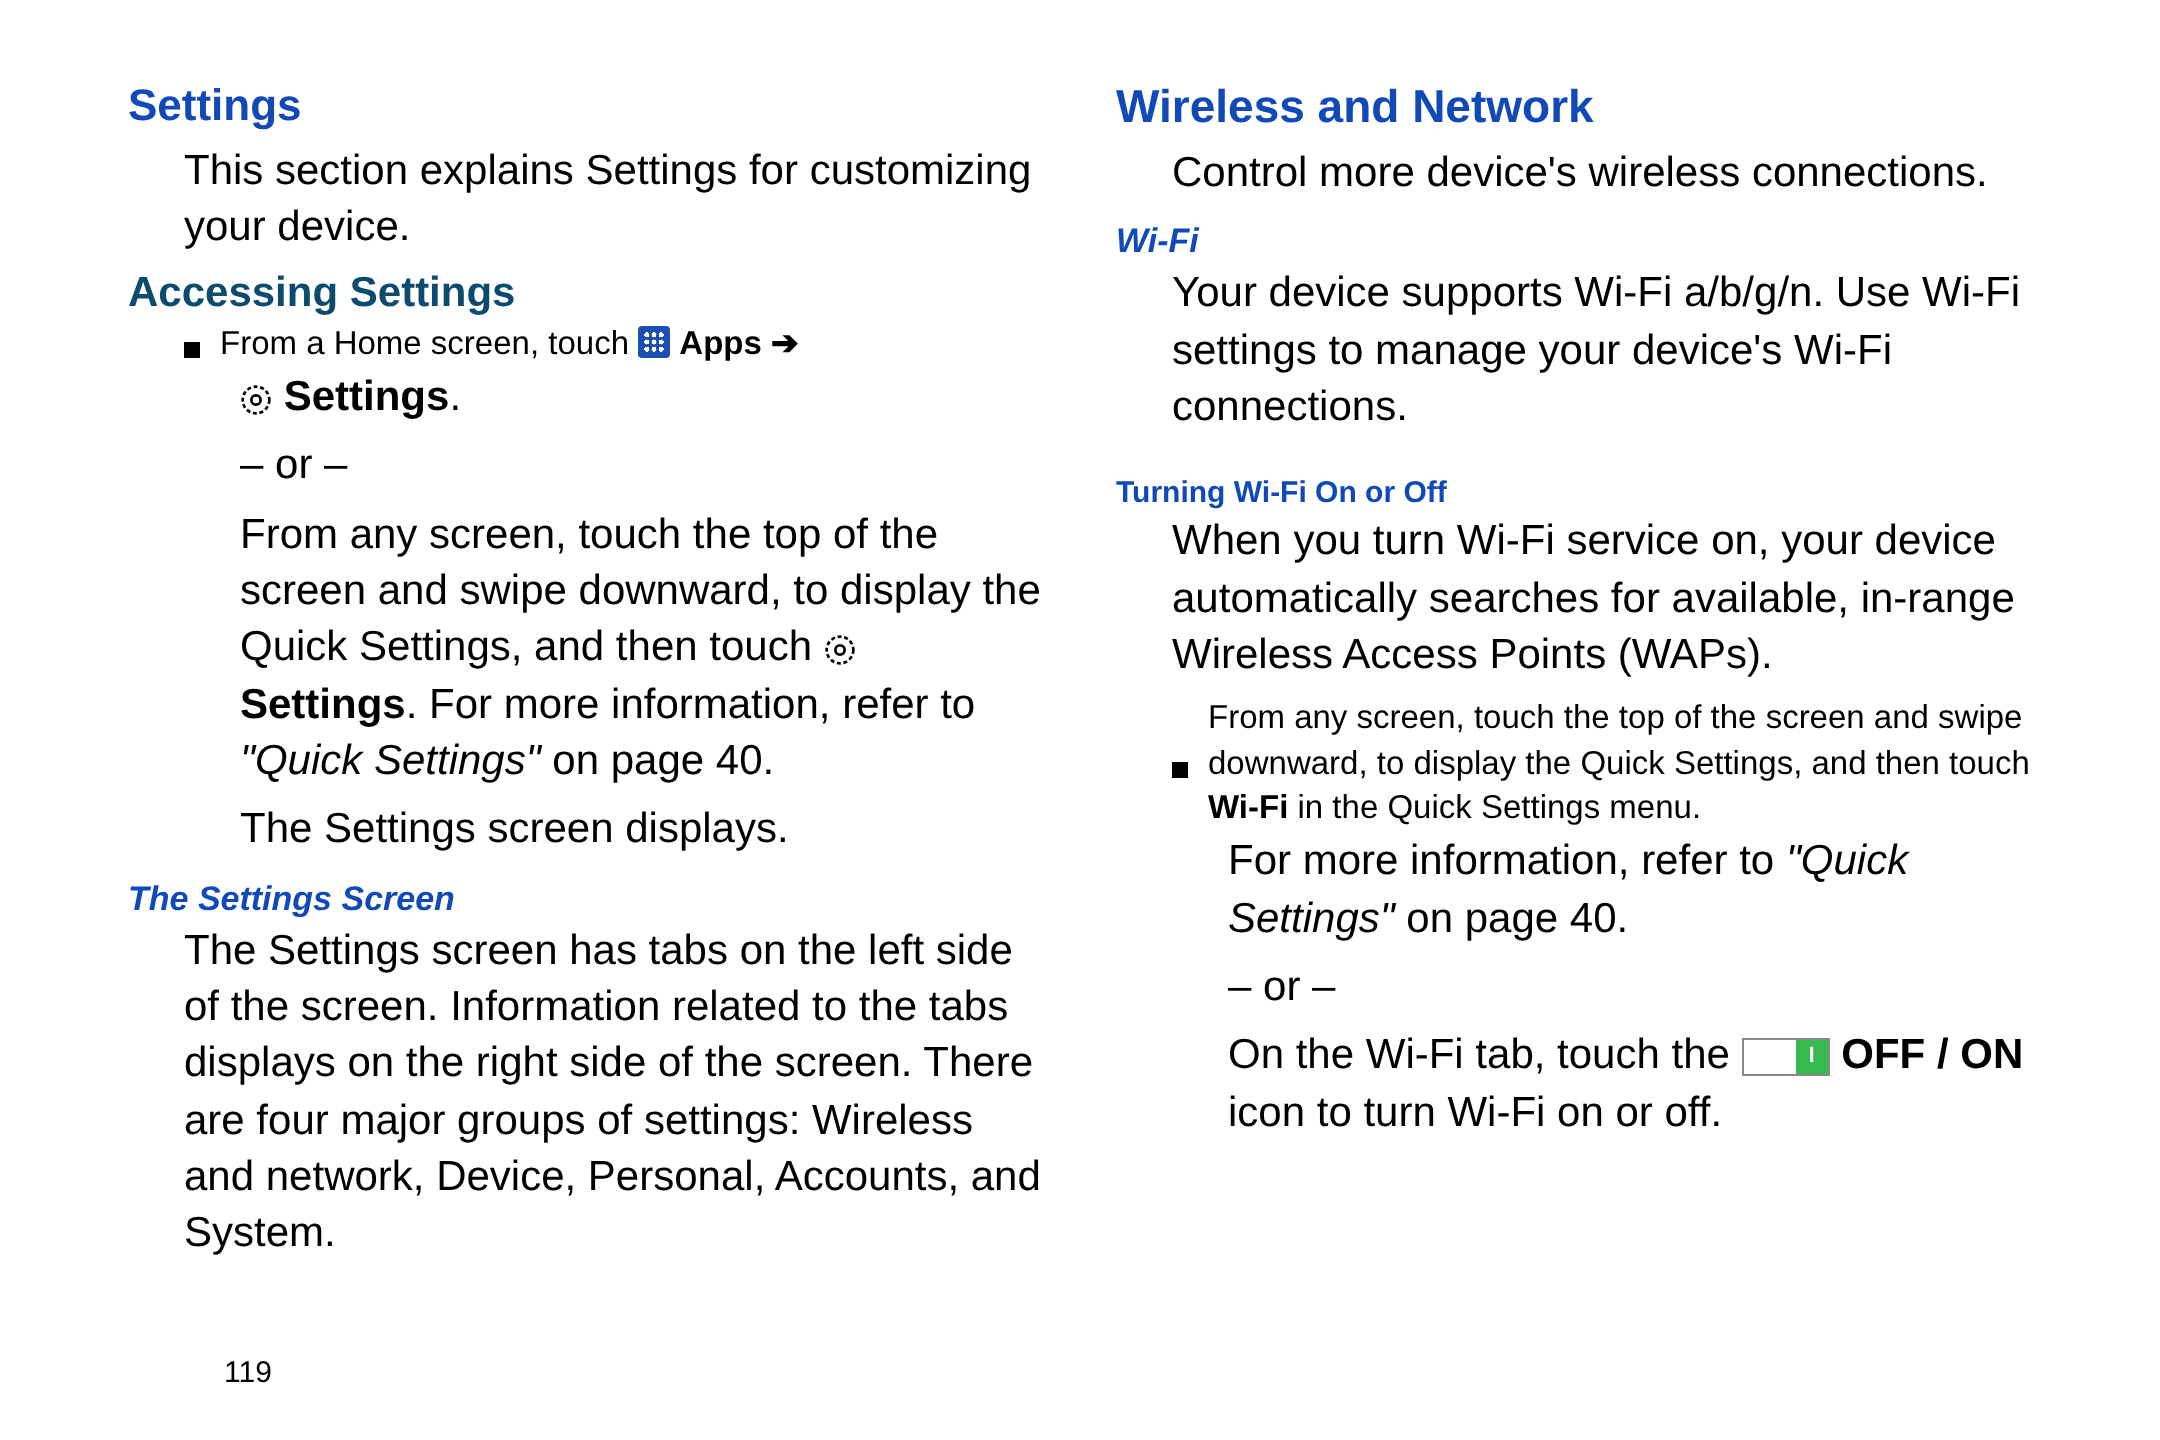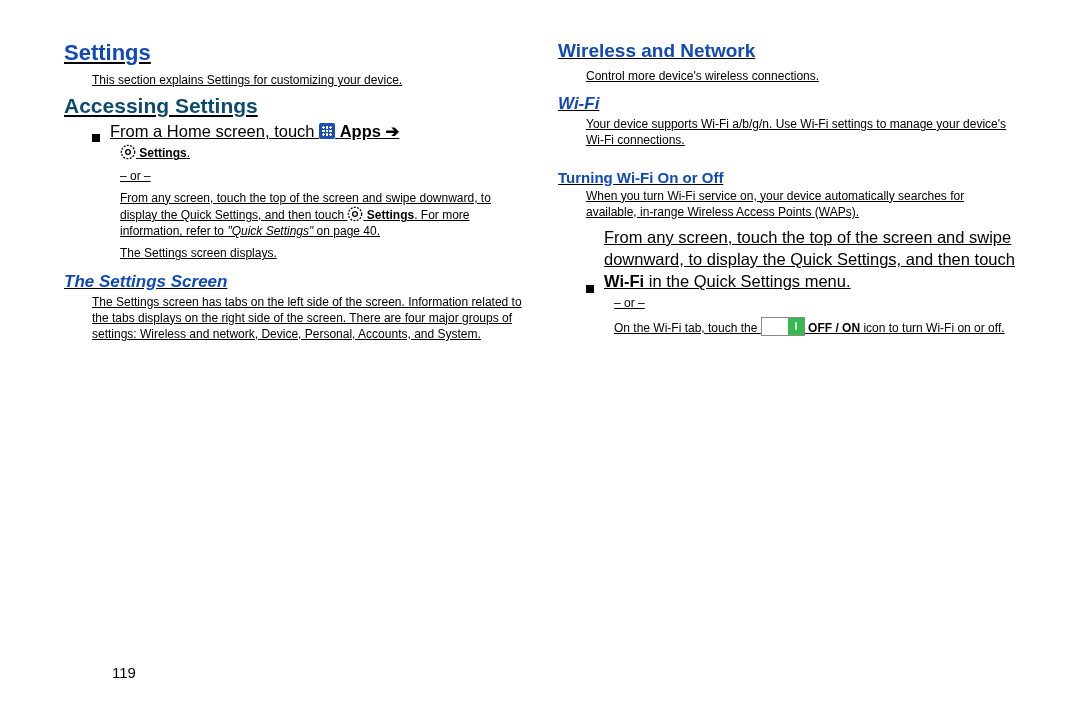--- a/index.html
+++ b/index.html
@@ -1,47 +1,47 @@
 <!DOCTYPE html>
 <html><head>
 <meta charset="utf-8">
 <style>
   html,body{margin:0;padding:0;background:#fff;width:1080px;height:720px;font-family:Arial,Helvetica,sans-serif;color:#000;position:relative;}
-  .page{display:flex;padding:40px 64px 0 64px;gap:36px;text-decoration:underline;}
+  .page{display:flex;padding:40px 64px 0 64px;gap:36px;}
   .col{flex:1;min-width:0;}
   .h1{font-weight:800;color:#1149b8;font-size:22px;margin:0 0 6px 0;}
-  .h1.wn{font-size:19px;}
+  .h1.wn{font-size:23px;}
   .h2{font-weight:800;color:#0c4a6e;font-size:21px;margin:6px 0 2px 0;}
   .h3{font-weight:800;font-style:italic;color:#1149b8;font-size:17px;margin:10px 0 2px 0;}
   .h4{font-weight:800;color:#1149b8;font-size:15px;margin:20px 0 2px 0;}
-  p{margin:2px 0 6px 0;font-size:12px;line-height:1.35;}
+  p{margin:2px 0 6px 0;font-size:21px;line-height:1.35;}
   .indent1{padding-left:28px;}
   .indent2{padding-left:56px;}
-  .bullet-row{display:flex;align-items:flex-end;}
+  .bullet-row{display:flex;align-items:center;}
   .bullet-row .sq{width:8px;height:8px;background:#000;margin:7px 10px 0 28px;flex-shrink:0;}
   .bullet-row .txt{flex:1;font-size:16.5px;line-height:1.35;}
   b{font-weight:800;}
   .iref{font-style:italic;}
   .apps-icon{display:inline-block;width:16px;height:16px;background:#1b4fb5;position:relative;vertical-align:-2px;border-radius:2px;}
   .apps-icon::before{content:"";position:absolute;inset:2px;background:
     radial-gradient(circle at 20% 20%,#fff 1.2px,transparent 1.3px),
     radial-gradient(circle at 50% 20%,#fff 1.2px,transparent 1.3px),
     radial-gradient(circle at 80% 20%,#fff 1.2px,transparent 1.3px),
     radial-gradient(circle at 20% 50%,#fff 1.2px,transparent 1.3px),
     radial-gradient(circle at 50% 50%,#fff 1.2px,transparent 1.3px),
     radial-gradient(circle at 80% 50%,#fff 1.2px,transparent 1.3px),
     radial-gradient(circle at 20% 80%,#fff 1.2px,transparent 1.3px),
     radial-gradient(circle at 50% 80%,#fff 1.2px,transparent 1.3px),
     radial-gradient(circle at 80% 80%,#fff 1.2px,transparent 1.3px);}
   .gear-icon{display:inline-block;width:16px;height:16px;vertical-align:-3px;}
   .gear-icon svg{display:block;}
   .arrow{font-weight:800;}
   .toggle-icon{display:inline-block;vertical-align:-4px;border:1px solid #888;width:42px;height:17px;background:#fff;position:relative;}
   .toggle-icon::after{content:"I";position:absolute;right:0;top:0;bottom:0;width:16px;background:#36b94f;color:#fff;font-size:11px;line-height:17px;text-align:center;font-weight:700;}
-  .pgnum{position:absolute;left:112px;bottom:39px;font-size:15px;}
+  .pgnum{position:absolute;left:112px;bottom:25px;font-size:15px;}
 </style>
 </head>
 <body>
 
 <div class="page">
 
   <div class="col">
     <div class="h1">Settings</div>
     <p class="indent1">This section explains Settings for customizing your device.</p>
     <div class="h2">Accessing Settings</div>
@@ -83,20 +83,23 @@
     <p class="indent1">Your device supports Wi-Fi a/b/g/n. Use Wi-Fi settings to manage your device's Wi-Fi connections.</p>
     <div class="h4">Turning Wi-Fi On or Off</div>
     <p class="indent1">When you turn Wi-Fi service on, your device automatically searches for available, in-range Wireless Access Points (WAPs).</p>
 
     <div class="bullet-row">
       <span class="sq"></span>
       <div class="txt">
         <span>From any screen, touch the top of the screen and swipe downward, to display the Quick Settings, and then touch </span><b><span>Wi-Fi</span></b><span> in the Quick Settings menu.</span>
       </div>
     </div>
+    <p class="indent2">
+      <span>For more information, refer to </span><span class="iref">"Quick Settings"</span><span> on page 40.</span>
+    </p>
     <p class="indent2">– or –</p>
     <p class="indent2">
       <span>On the Wi-Fi tab, touch the </span>
       <span class="toggle-icon"></span>
       <b> <span>OFF / ON</span></b><span> icon to turn Wi-Fi on or off.</span>
     </p>
   </div>
 </div>
 
 <div class="pgnum">119</div>

